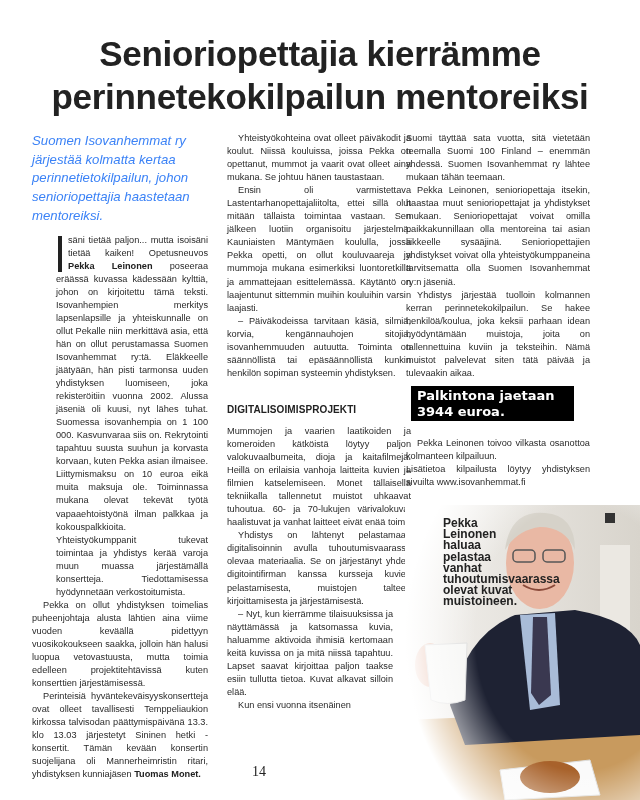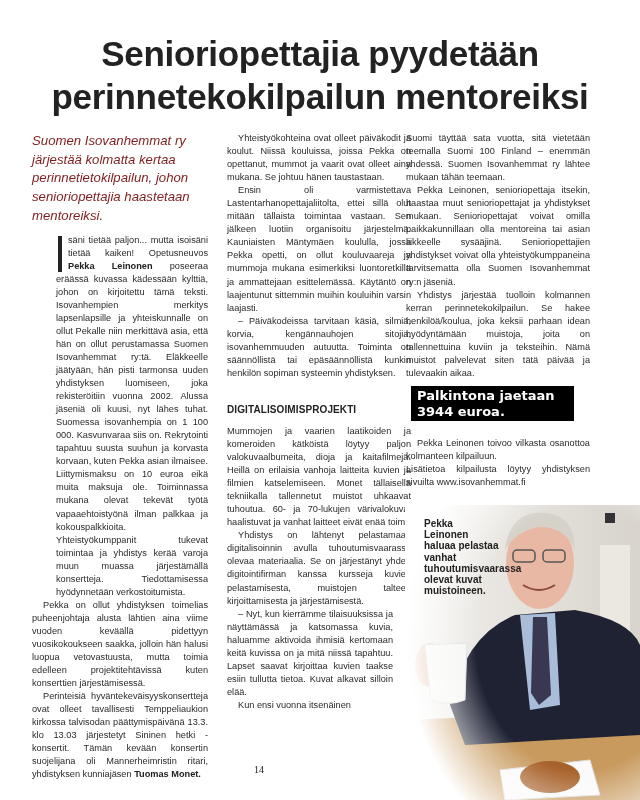--- a/index.html
+++ b/index.html
@@ -20,21 +20,21 @@
     font-size: 9.2px; line-height: 13.05px; color: #2a2a2a;
     text-align: justify;
   }
   .col p { margin: 0; text-indent: 11px; }
   .col p.noindent { text-indent: 0; }
   .col1 { left: 32px; width: 176px; }
   .col2 { left: 227px; width: 184px; }
   .col3 { left: 406px; width: 184px; }
   .lead {
     font-style: italic; font-size: 13.2px; line-height: 18.7px;
-    color: #7f1d1d; text-align: left; margin-bottom: 8px;
+    color: #3b82f6; text-align: left; margin-bottom: 8px;
   }
   .dropcap-wrap { position: relative; margin-left: 24px; }
   .dropcap {
     float: left; width: 4px; height: 36px; background: #222;
     margin: 2px 6px 0 2px;
   }
   .section-head {
     font-weight: bold; font-size: 10px; letter-spacing: 0.1px;
     color: #222; margin: 23px 0 9px 0; text-indent: 0;
   }
@@ -42,41 +42,41 @@
     position: relative; margin: 6px 8px 16px 5px; background: #000; color: #fff;
     font-weight: bold; font-size: 13px; line-height: 16px;
     padding: 2px 7px 1px 6px; width: 150px; text-align: left;
     font-family: "DejaVu Sans", sans-serif;
   }
   .byline {
     font-weight: bold; font-size: 11px; color: #333;
     text-align: center; margin-top: 14px; text-indent: 0;
   }
   .caption {
-    position: absolute; left: 424px; top: 518px; width: 75px;
-    font-weight: bold; font-size: 10px; line-height: 11.2px; color: #222;
+    position: absolute; left: 443px; top: 518px; width: 75px;
+    font-weight: bold; font-size: 12px; line-height: 11.2px; color: #222;
     z-index: 3;
   }
   .photo {
     position: absolute; left: 405px; top: 505px; width: 235px; height: 295px;
     z-index: 1; overflow: hidden;
   }
   .photo svg { width: 100%; height: 100%; display: block; }
   .page-number {
     position: absolute; left: 0; top: 764px; width: 518px;
     text-align: center; font-family: "Liberation Serif", serif;
-    font-size: 10px; color: #222;
+    font-size: 14px; color: #222;
   }
   b { color: #222; }
 </style>
 </head>
 <body>
 
 <div class="title">
-  <div>Senioriopettajia pyydetään</div>
+  <div>Senioriopettajia kierrämme</div>
   <div>perinnetekokilpailun mentoreiksi</div>
 </div>
 
 <div class="col col1">
   <div class="lead">Suomen Isovanhemmat ry järjestää kolmatta kertaa perinnetietokilpailun, johon senioriopettajia haastetaan mentoreiksi.</div>
   <div class="dropcap-wrap">
     <span class="dropcap"></span>
     <p class="noindent"><span>säni tietää paljon... mutta isoisäni tietää kaiken! Opetusneuvos </span><b>Pekka Leinonen</b><span> poseeraa eräässä kuvassa kädessään kylttiä, johon on kirjoitettu tämä teksti. Isovanhempien merkitys lapsenlapsille ja yhteiskunnalle on ollut Pekalle niin merkittävä asia, että hän on ollut perustamassa Suomen Isovanhemmat ry:tä. Eläkkeelle jäätyään, hän pisti tarmonsa uuden yhdistyksen luomiseen, joka rekisteröitiin vuonna 2002.  Alussa jäseniä oli kuusi, nyt lähes tuhat. Suomessa isovanhempia on 1 100 000. Kasvunvaraa siis on. Rekrytointi tapahtuu suusta suuhun ja korvasta korvaan, kuten Pekka asian ilmaisee. Liittymismaksu on 10 euroa eikä muita maksuja ole. Toiminnassa mukana olevat tekevät työtä vapaaehtoistyönä ilman palkkaa ja kokouspalkkioita. Yhteistyökumppanit tukevat toimintaa ja yhdistys kerää varoja muun muassa järjestämällä konsertteja. Tiedottamisessa hyödynnetään verkostoitumista.</span></p>
   </div>
   <p>Pekka on ollut yhdistyksen toimelias puheenjohtaja alusta lähtien aina viime vuoden keväällä pidettyyn vuosikokoukseen saakka, jolloin hän halusi luopua vetovastuusta, mutta toimia edelleen projektitehtävissä kuten konserttien järjestämisessä.</p>
@@ -85,21 +85,21 @@
   <p class="noindent">Yhdistys on nostanut esiin sen, että isovanhemmille ja isovanhempien ikäisille henkilöille ikä avaa uusia mahdollisuuksia rakentaa toimintaa kokemuksen pohjalle. Iän myötä voi hyödyntää elämän aikana syntyneitä verkostoja.</p>
 </div>
 
 <div class="col col2">
   <p>Yhteistyökohteina ovat olleet päiväkodit ja koulut. Niissä kouluissa, joissa Pekka on opettanut, mummot ja vaarit ovat olleet aina mukana. Se johtuu hänen taustastaan.</p>
   <p>Ensin oli varmistettava Lastentarhanopettajaliitolta, ettei sillä olut mitään tällaista toimintaa vastaan. Sen jälkeen luotiin organisoitu järjestelmä. Kauniaisten Mäntymäen koululla, jossa Pekka opetti, on ollut kouluvaareja ja mummoja mukana esimerkiksi luontoretkillä ja ammattejaan esittelemässä. Käytäntö on laajentunut sittemmin muihin kouluihin varsin laajasti.</p>
   <p>– Päiväkodeissa tarvitaan käsiä, silmiä, korvia, kengännauhojen sitojia, isovanhemmuuden autuutta. Toiminta on säännöllistä tai epäsäännöllistä kunkin henkilön sopiman systeemin yhdistyksen.</p>
   <div class="section-head">DIGITALISOIMISPROJEKTI</div>
   <p class="noindent">Mummojen ja vaarien laatikoiden ja komeroiden kätköistä löytyy paljon valokuvaalbumeita, dioja ja kaitafilmejä. Heillä on erilaisia vanhoja laitteita kuvien ja filmien katselemiseen. Monet tällaisella tekniikalla tallennetut muistot uhkaavat tuhoutua. 60- ja 70-lukujen värivalokuvat haalistuvat ja vanhat laitteet eivät enää toimi.</p>
   <p>Yhdistys on lähtenyt pelastamaan digitalisoinnin avulla tuhoutumisvaarassa olevaa materiaalia. Se on järjestänyt yhden digitointifirman kanssa kursseja kuvien pelastamisesta, muistojen talteen kirjoittamisesta ja järjestämisestä.</p>
-  <p style="padding-right:18px;">– Nyt, kun kierrämme tilaisuuksissa ja näyttämässä ja katsomassa kuvia, haluamme aktivoida ihmisiä kertomaan keitä kuvissa on ja mitä niissä tapahtuu. Lapset saavat kirjoittaa kuvien taakse esiin tullutta tietoa. Kuvat alkavat silloin elää.</p>
+  <p style="padding-right:18px;">– Nyt, kun kierrämme tilaisuuksissa ja näyttämässä ja katsomassa kuvia, haluamme aktivoida ihmisiä kertomaan keitä kuvissa on ja mitä niissä tapahtuu. Lapset saavat kirjoittaa paljon taakse esiin tullutta tietoa. Kuvat alkavat silloin elää.</p>
   <p>Kun ensi vuonna itsenäinen</p>
 </div>
 
 <div class="col col3">
   <p class="noindent">Suomi täyttää sata vuotta, sitä vietetään teemalla Suomi 100 Finland – enemmän yhdessä. Suomen Isovanhemmat ry lähtee mukaan tähän teemaan.</p>
   <p>Pekka Leinonen, senioriopettaja itsekin, haastaa muut senioriopettajat ja yhdistykset mukaan. Senioriopettajat voivat omilla paikkakunnillaan olla mentoreina tai asian liikkeelle sysääjinä. Senioriopettajien yhdistykset voivat olla yhteistyökumppaneina tarvitsematta olla Suomen Isovanhemmat ry:n jäseniä.</p>
   <p>Yhdistys järjestää tuolloin kolmannen kerran perinnetekokilpailun. Se hakee henkilöä/koulua, joka keksii parhaan idean hyödyntämään muistoja, joita on tallennettuina kuviin ja teksteihin. Nämä muistot palvelevat siten tätä päivää ja tulevaakin aikaa.</p>
   <div class="banner">Palkintona jaetaan 3944 euroa.</div>
   <p>Pekka Leinonen toivoo vilkasta osanottoa kolmanteen kilpailuun.</p>
   <p class="noindent">Lisätietoa kilpailusta löytyy yhdistyksen sivuilta www.isovanhemmat.fi</p>

